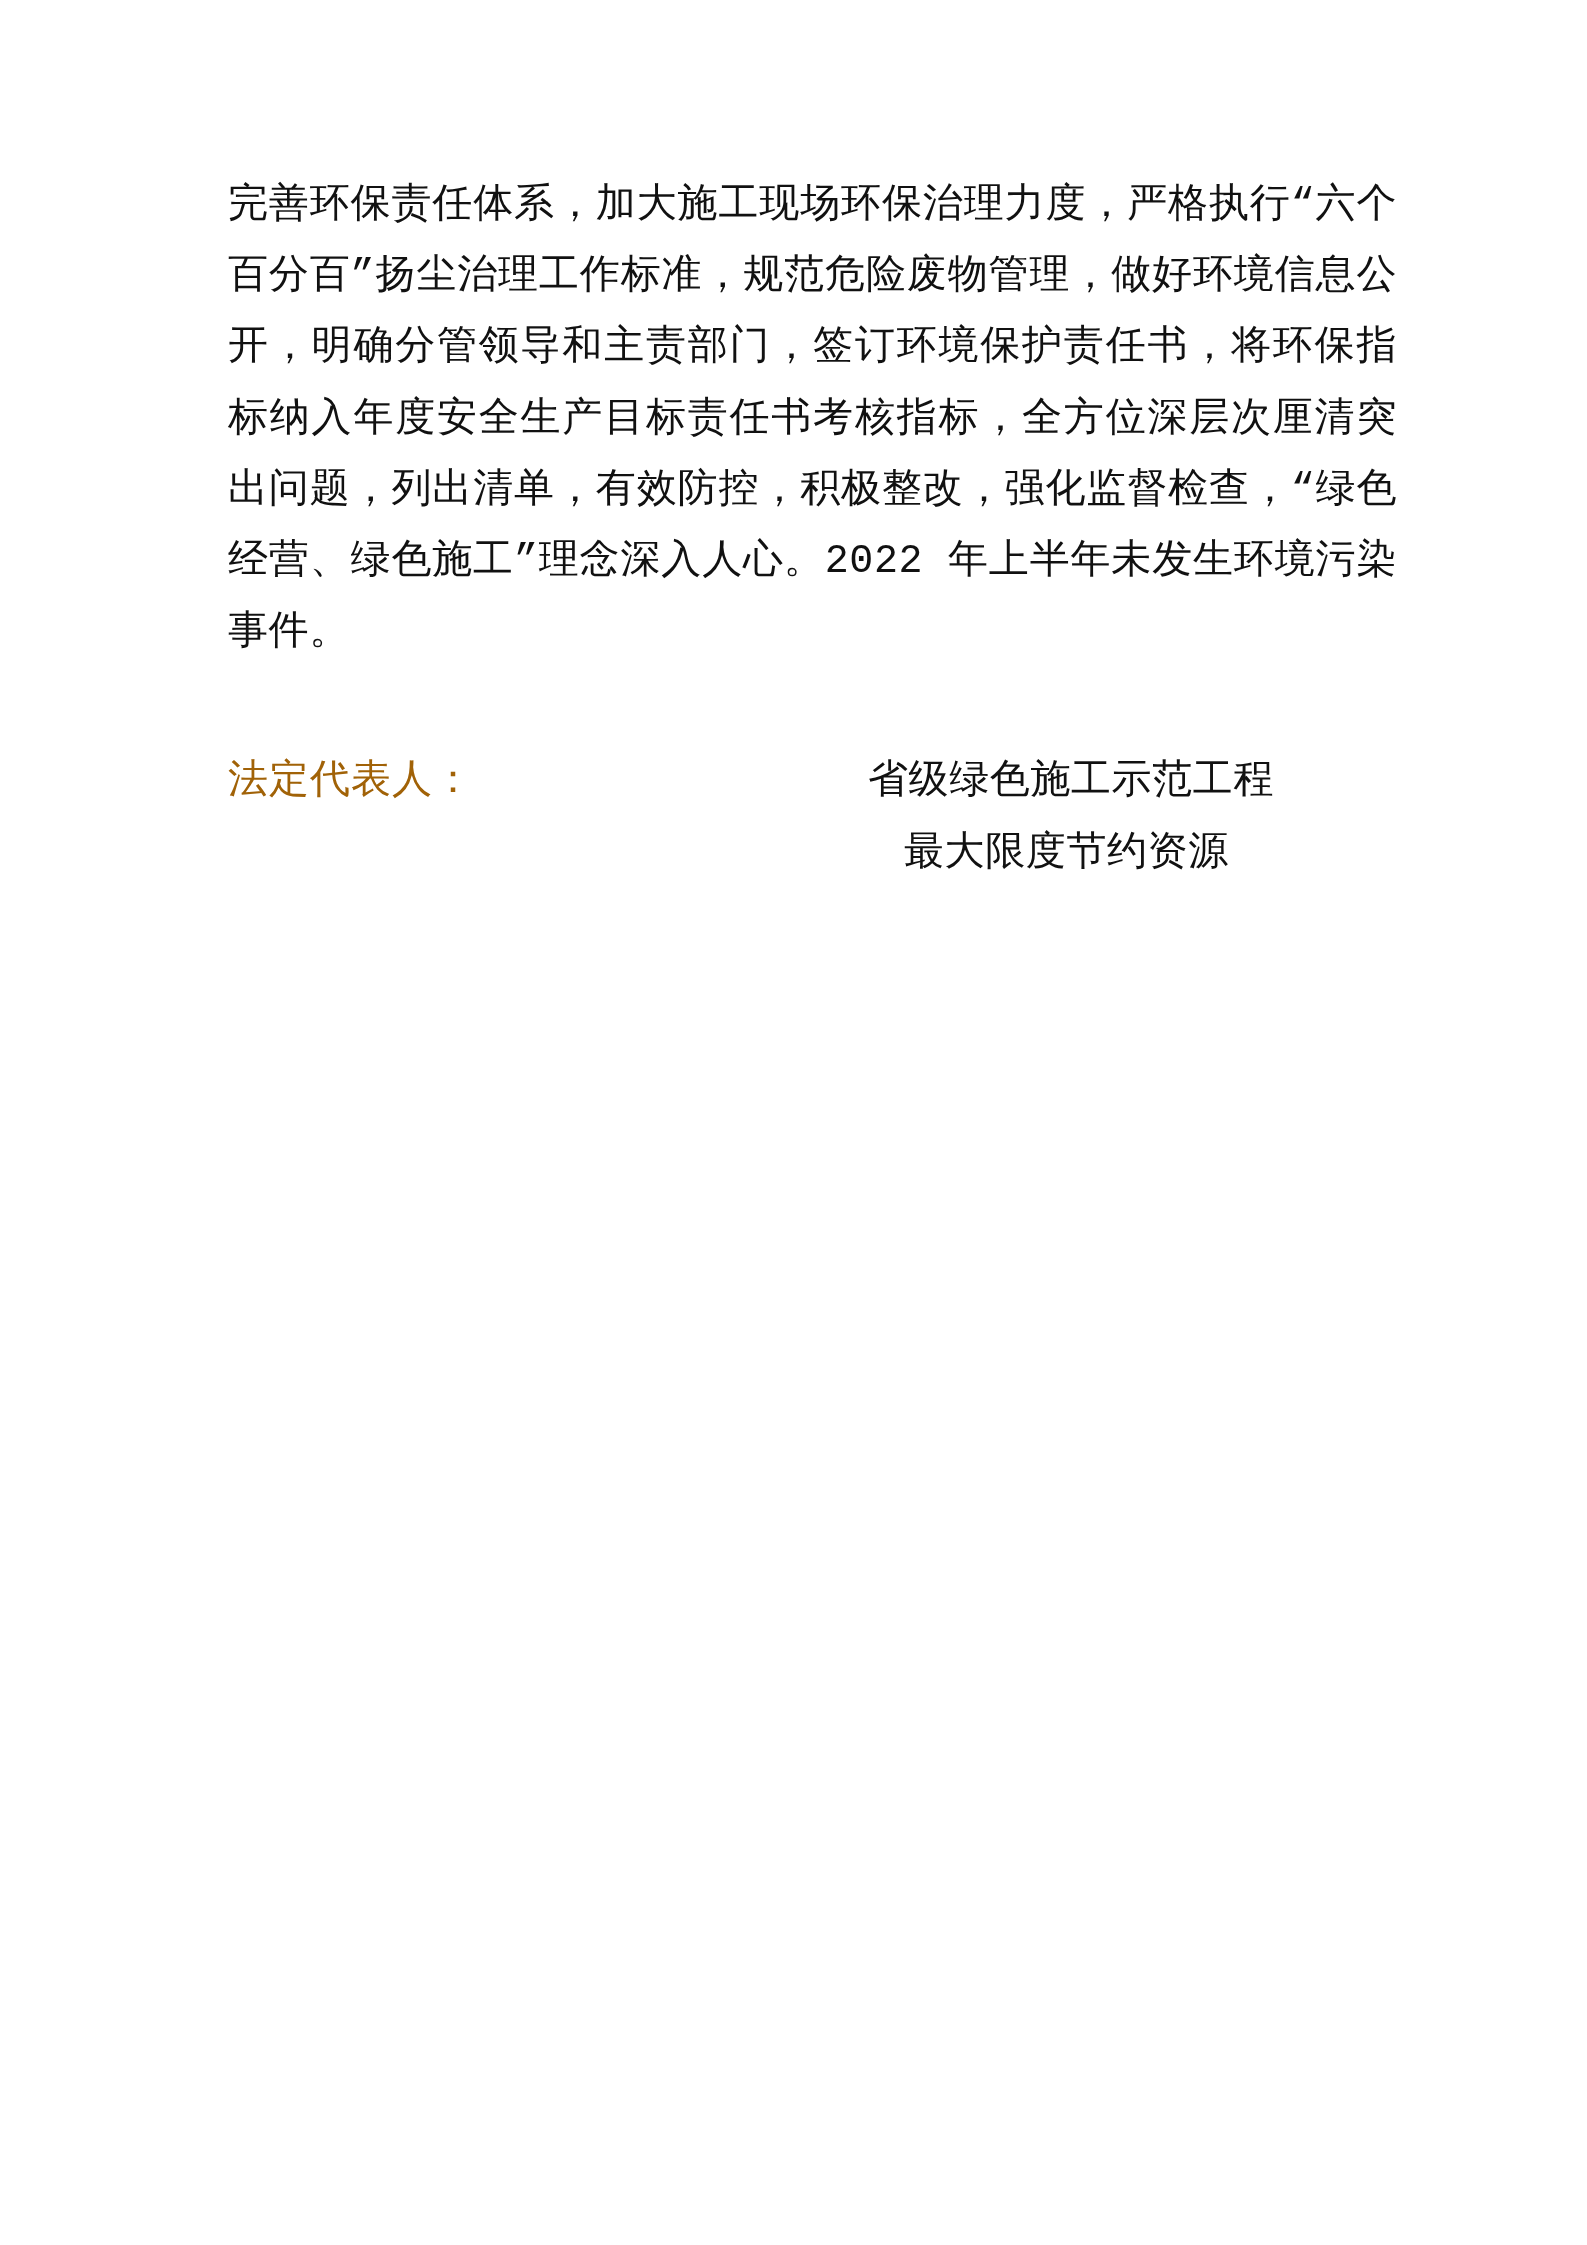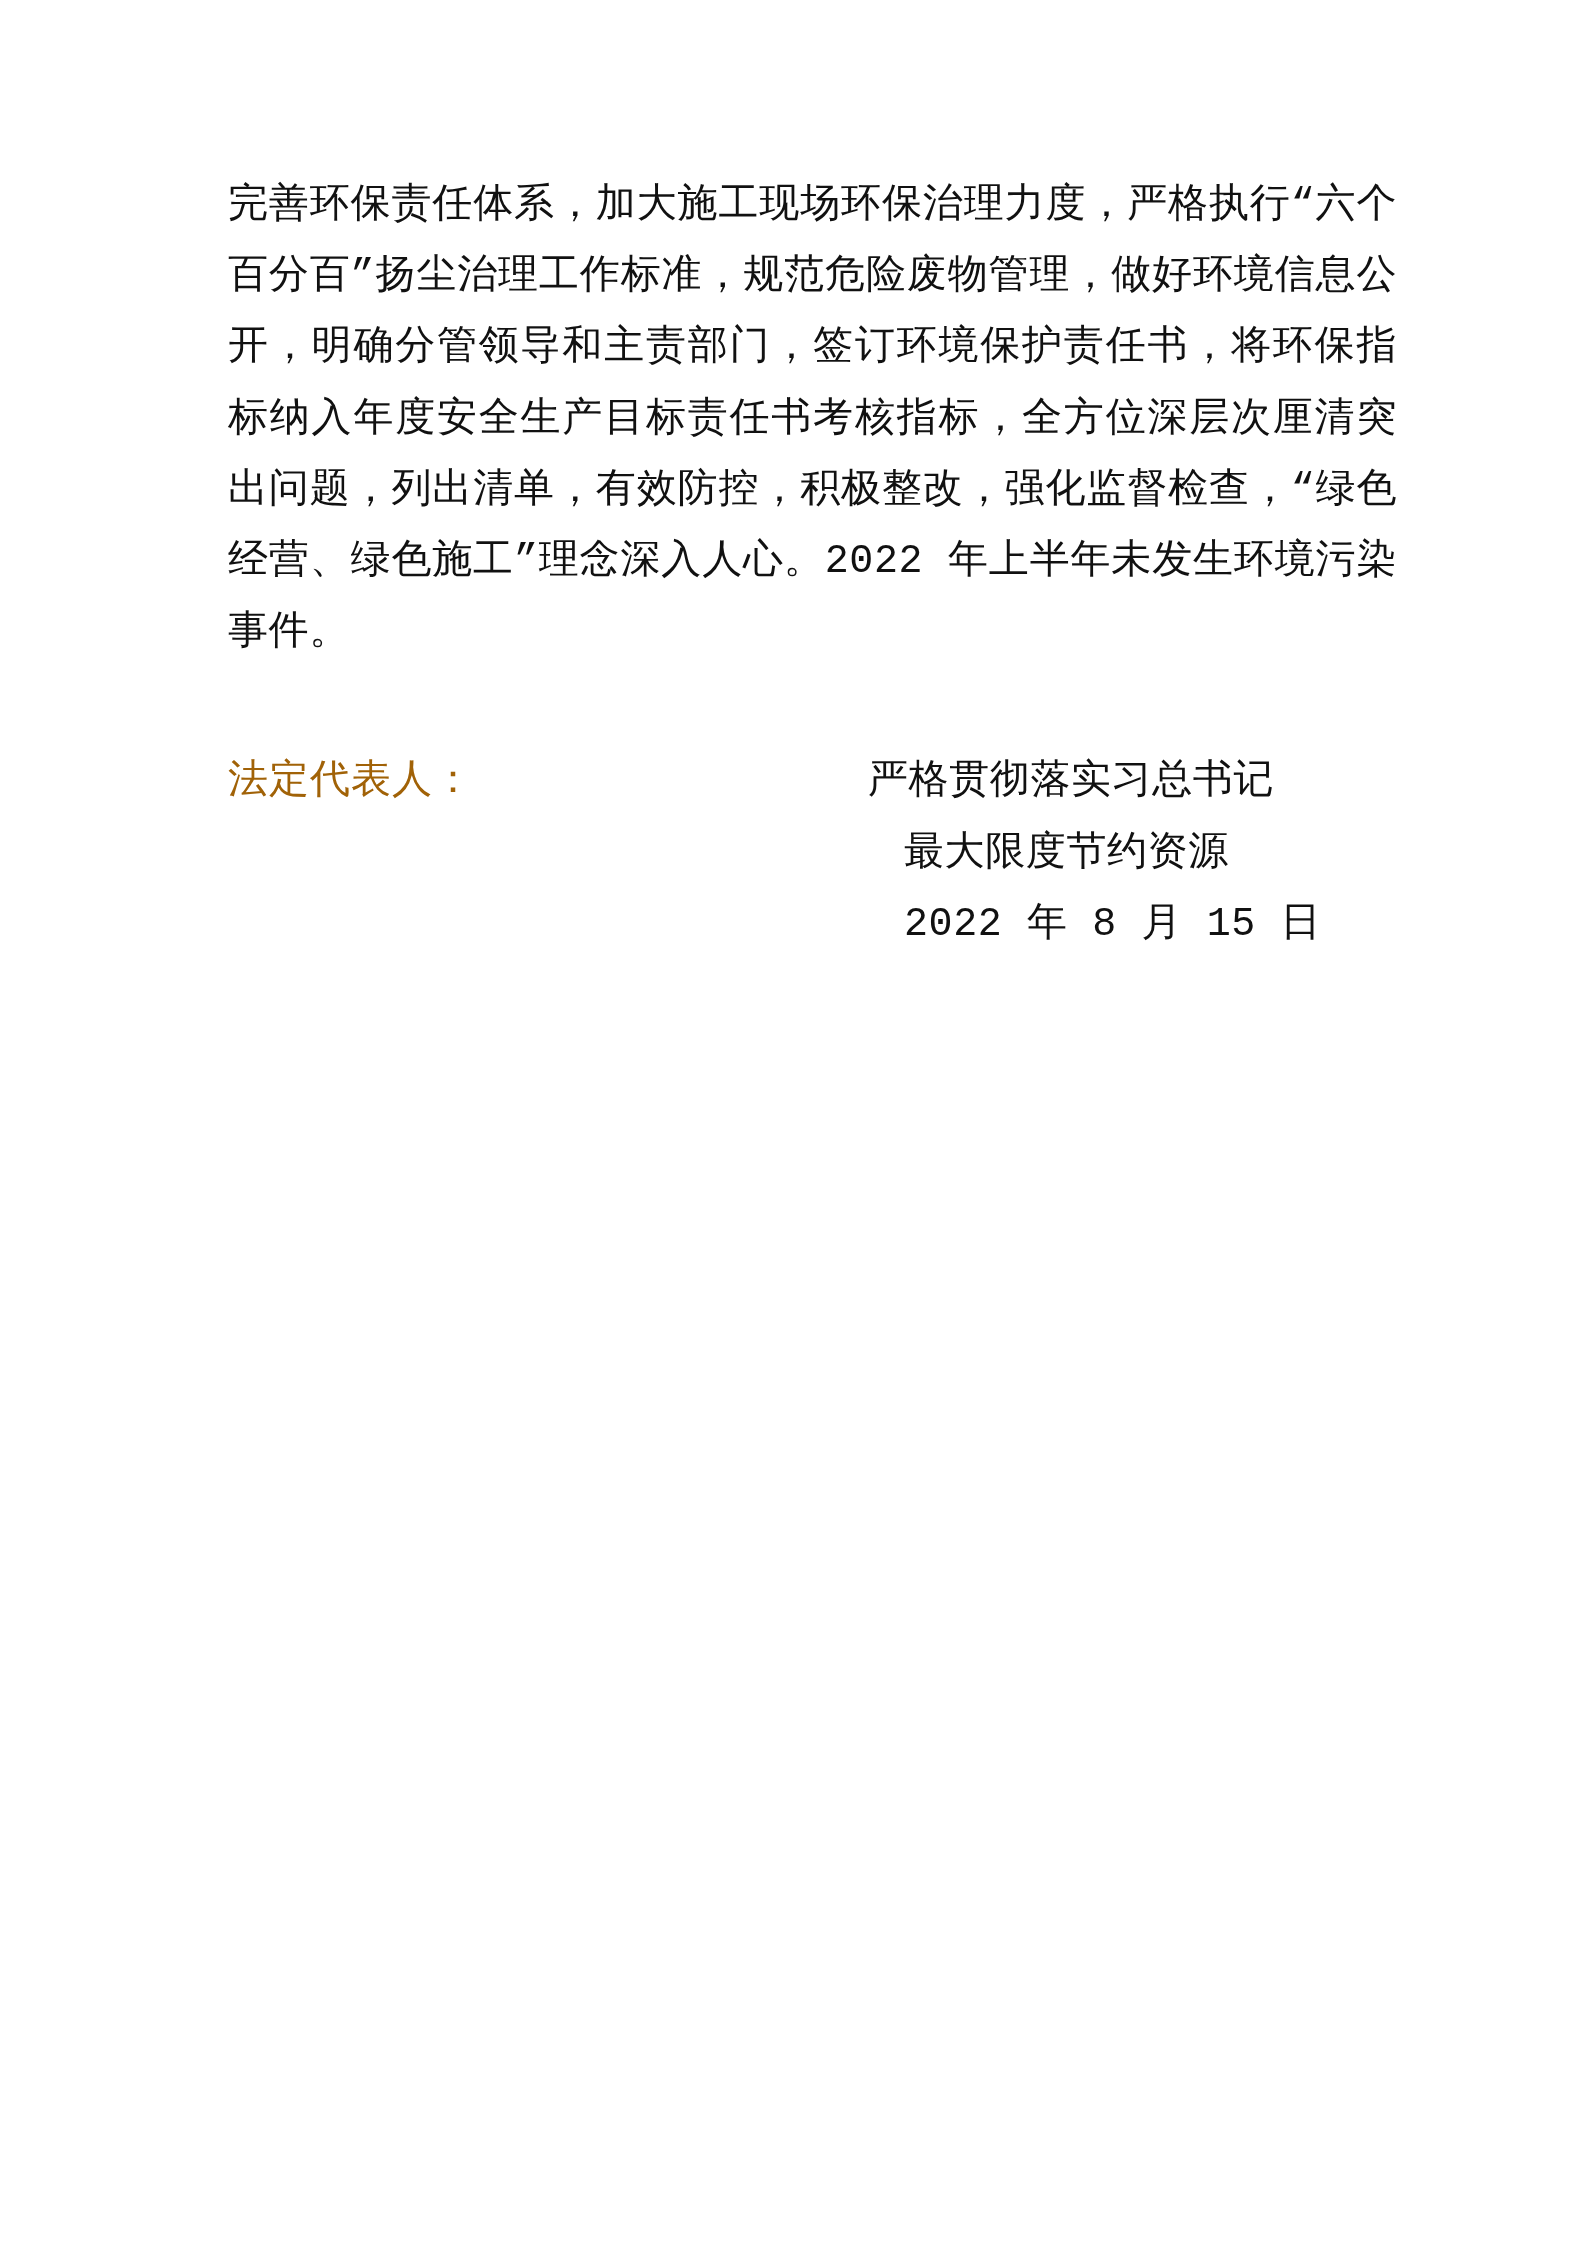--- a/index.html
+++ b/index.html
@@ -74,20 +74,19 @@
 <div class="page">
   <div class="doc-body">
 
     <p class="para">完善环保责任体系，加大施工现场环保治理力度，严格执行“六个百分百”扬尘治理工作标准，规范危险废物管理，做好环境信息公开，明确分管领导和主责部门，签订环境保护责任书，将环保指标纳入年度安全生产目标责任书考核指标，全方位深层次厘清突出问题，列出清单，有效防控，积极整改，强化监督检查，“绿色经营、绿色施工”理念深入人心。2022 年上半年未发生环境污染事件。</p>
 
 
 
     <div class="signature-block">
       <div class="sig-left">法定代表人：</div>
       <div class="sig-right">
-        <div class="sig-line-1">严格贯彻落实习总书记</div>
+        <div class="sig-line-1">省级绿色施工示范工程</div>
         <div class="sig-line-2">最大限度节约资源</div>
-        <div class="sig-line-3">2022 年 8 月 15 日</div>
       </div>
     </div>
 
   </div>
 </div>
 
 </body></html>

